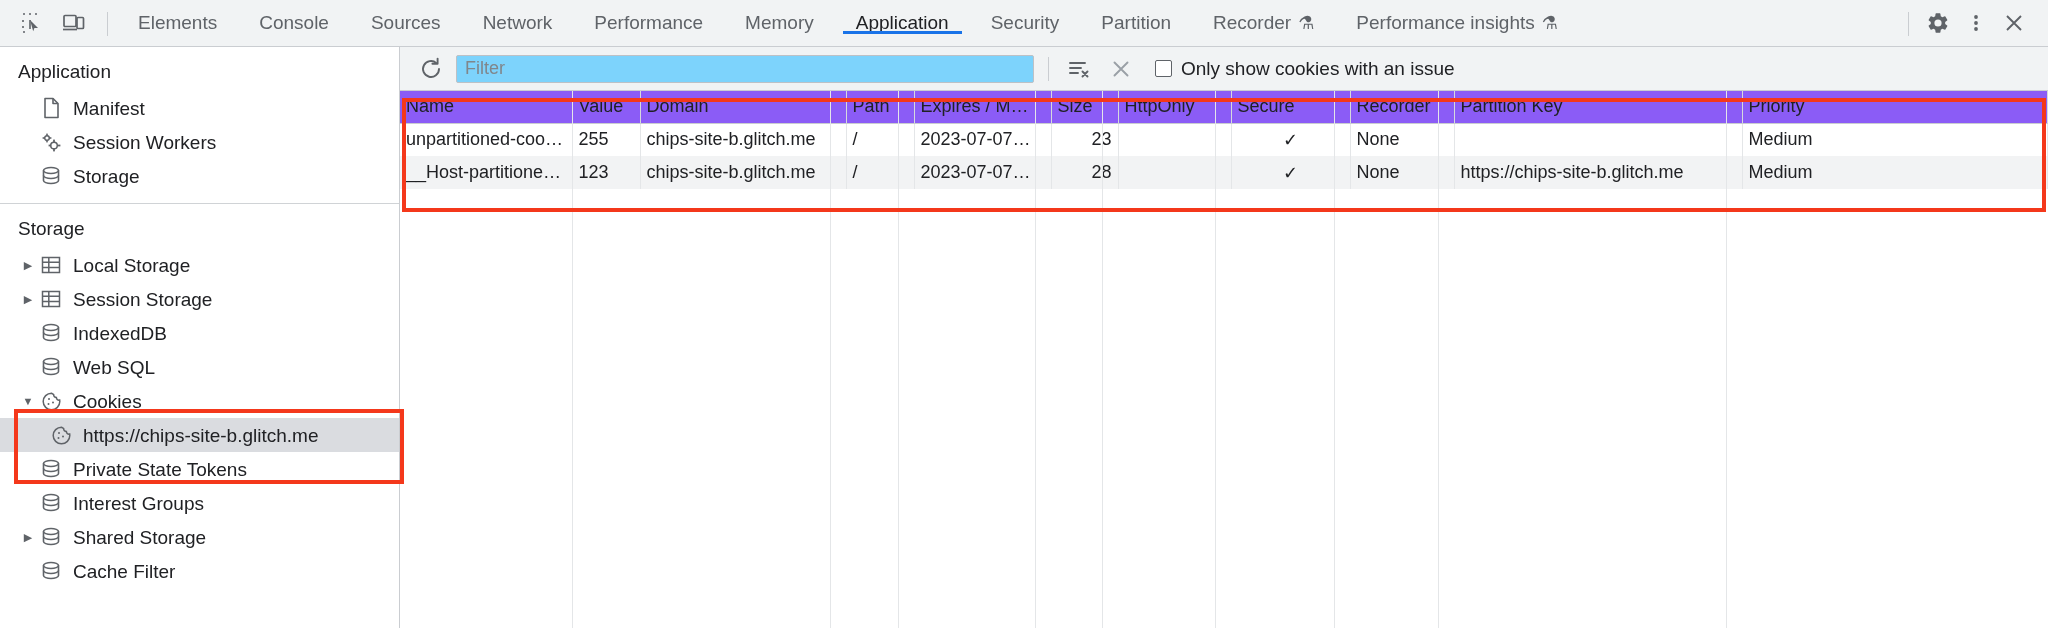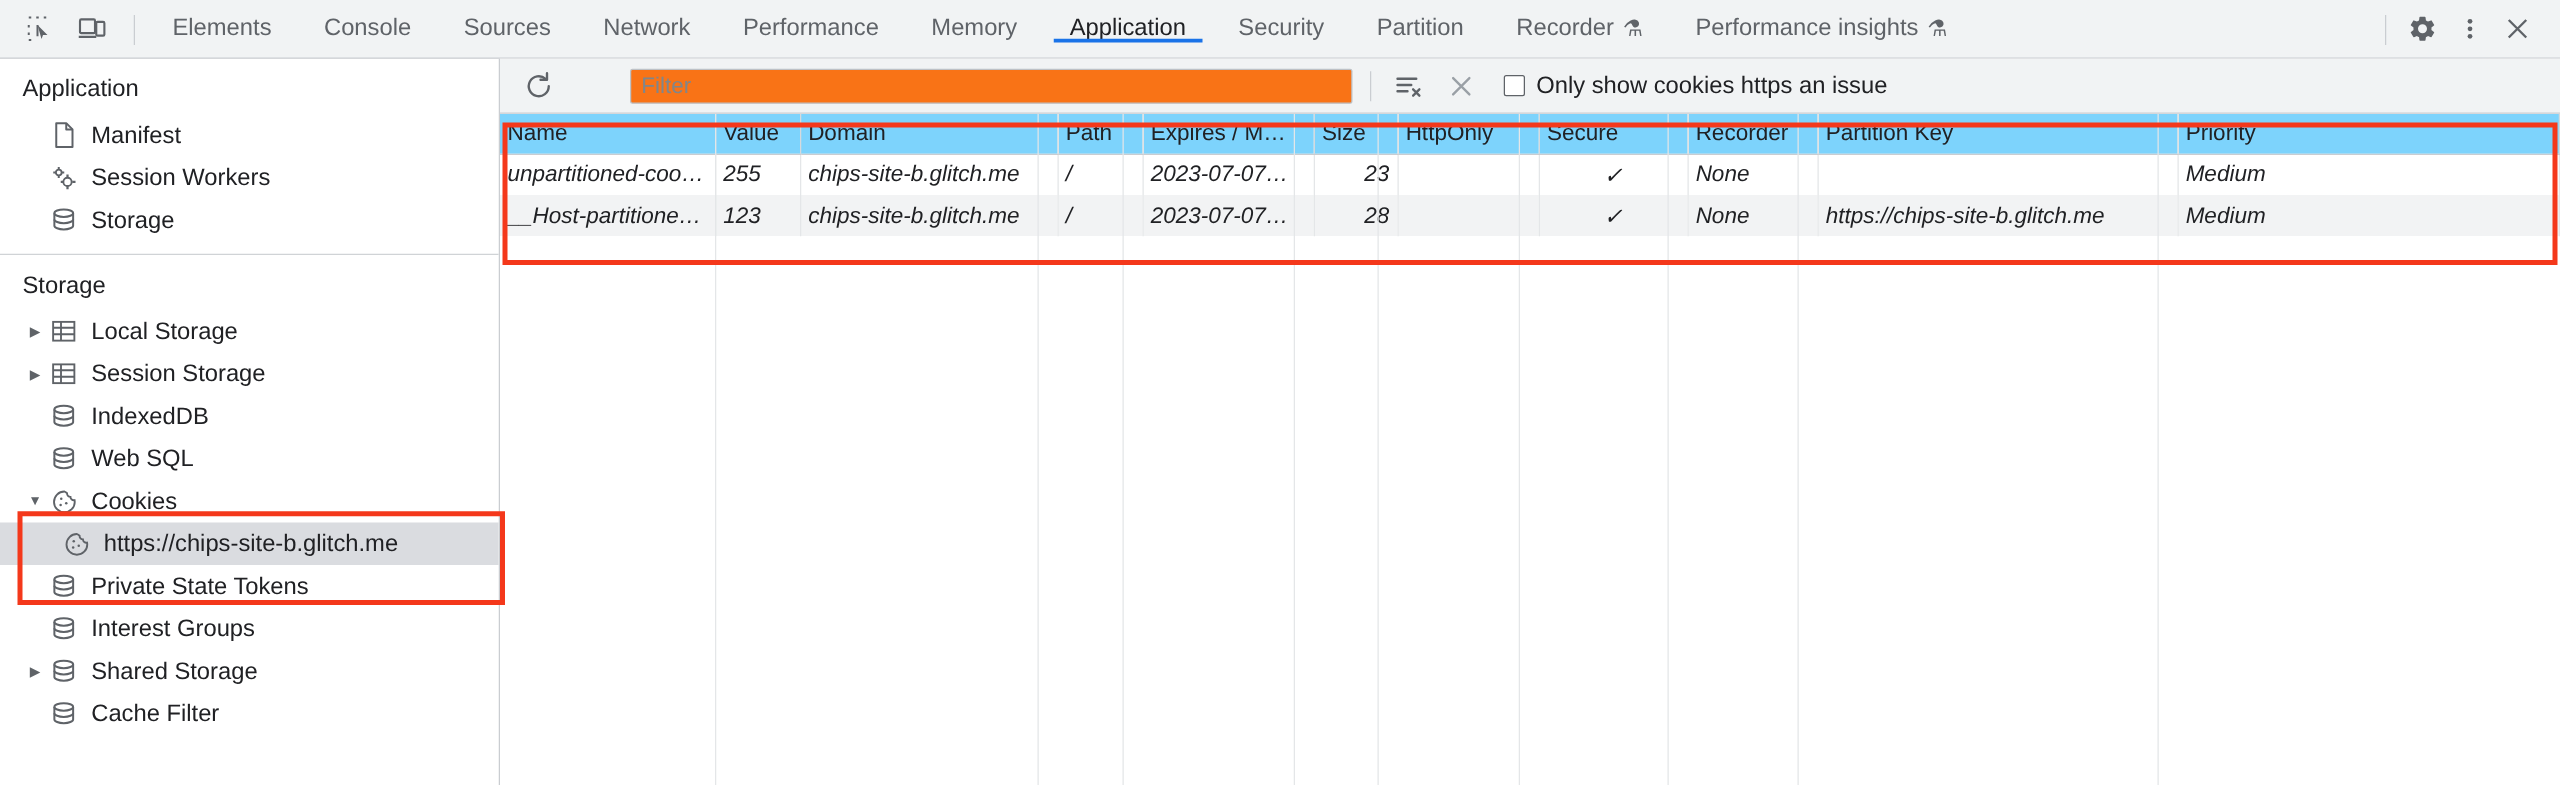--- a/index.html
+++ b/index.html
@@ -122,28 +122,27 @@
   }
   .refresh-btn {
     width: 30px; height: 30px;
     display:flex; align-items:center; justify-content:center;
     margin-left: 6px;
   }
   .filter-input {
     flex: 0 0 auto;
     width: 578px;
     height: 28px;
-    background: #f97316;
+    background: #7dd3fc;
     border: 1px solid #bdc1c6;
     border-radius: 2px;
     font-size: 18px;
     color: #202124;
     padding: 0 8px;
     font-family: "Liberation Sans", sans-serif;
-    margin-left: 48px;
   }
   .filter-input::placeholder { color: #80868b; }
   .fb-div { width:1px; height:24px; background:#cacdd1; margin: 0 4px; }
   .icon-btn {
     width: 32px; height: 30px;
     display:flex; align-items:center; justify-content:center;
   }
   .chk-wrap {
     display: flex; align-items: center; gap: 9px;
     margin-left: 8px;
@@ -159,41 +158,40 @@
   
   .grid-wrap { flex: 1; position: relative; overflow: hidden; }
   table.cookies {
     width: 100%;
     border-collapse: collapse;
     table-layout: fixed;
     font-size: 18px;
     color: #202124;
   }
   table.cookies th {
-    background: #7dd3fc;
+    background: #8b5cf6;
     font-weight: normal;
     text-align: left;
     height: 32px;
     padding: 0 6px;
     border-right: 1px solid #d6d9dc;
     border-bottom: 1px solid #cacdd1;
     color: #202124;
     font-size: 18px;
     white-space: nowrap;
     overflow: hidden;
     margin-left: 44px;
   }
   table.cookies td {
     height: 33px;
     padding: 0 6px;
     border-right: 1px solid #e4e6e8;
     white-space: nowrap;
     overflow: hidden;
     text-overflow: ellipsis;
-    font-style: italic;
   }
   table.cookies tr.data-row:nth-child(odd) td { background: #ffffff; }
   table.cookies tr.data-row:nth-child(even) td { background: #f2f3f4; }
   td.col-name { padding-left: 22px; }
   td.num { text-align: right; padding-right: 12px; }
   td.center { text-align: center; }
 
   
   .filler {
     position: absolute;
@@ -514,21 +512,21 @@
           <path d="M15.5 14.5l5 5M20.5 14.5l-5 5" stroke="#5f6368" stroke-width="1.9" stroke-linecap="round"></path>
         </svg>
       </div>
       <div class="icon-btn">
         <svg width="24" height="24" viewBox="0 0 24 24">
           <path d="M5.5 5.5l13 13M18.5 5.5l-13 13" stroke="#9aa0a6" stroke-width="1.9" stroke-linecap="round"></path>
         </svg>
       </div>
       <label class="chk-wrap">
         <span class="chk"></span>
-        <span>Only show cookies https an issue</span>
+        <span>Only show cookies with an issue</span>
       </label>
     </div>
 
     <div class="grid-wrap">
       <div class="filler">
         <div class="filler-col" style="left:172px"></div>
         <div class="filler-col" style="left:430px"></div>
         <div class="filler-col" style="left:498px"></div>
         <div class="filler-col" style="left:635px"></div>
         <div class="filler-col" style="left:702px"></div>

